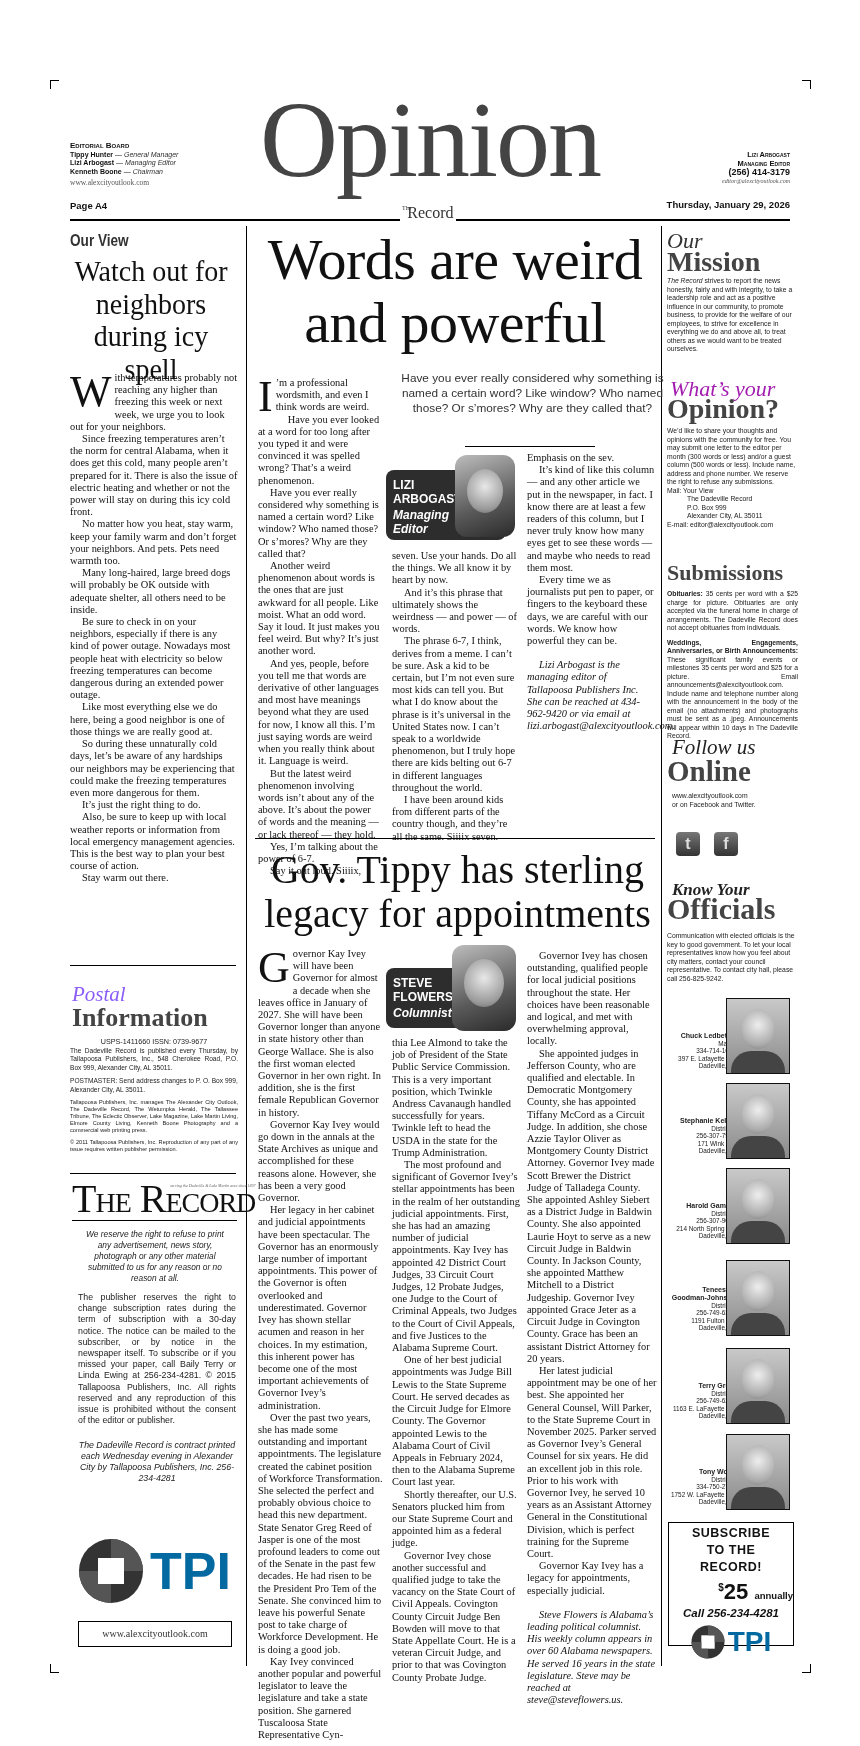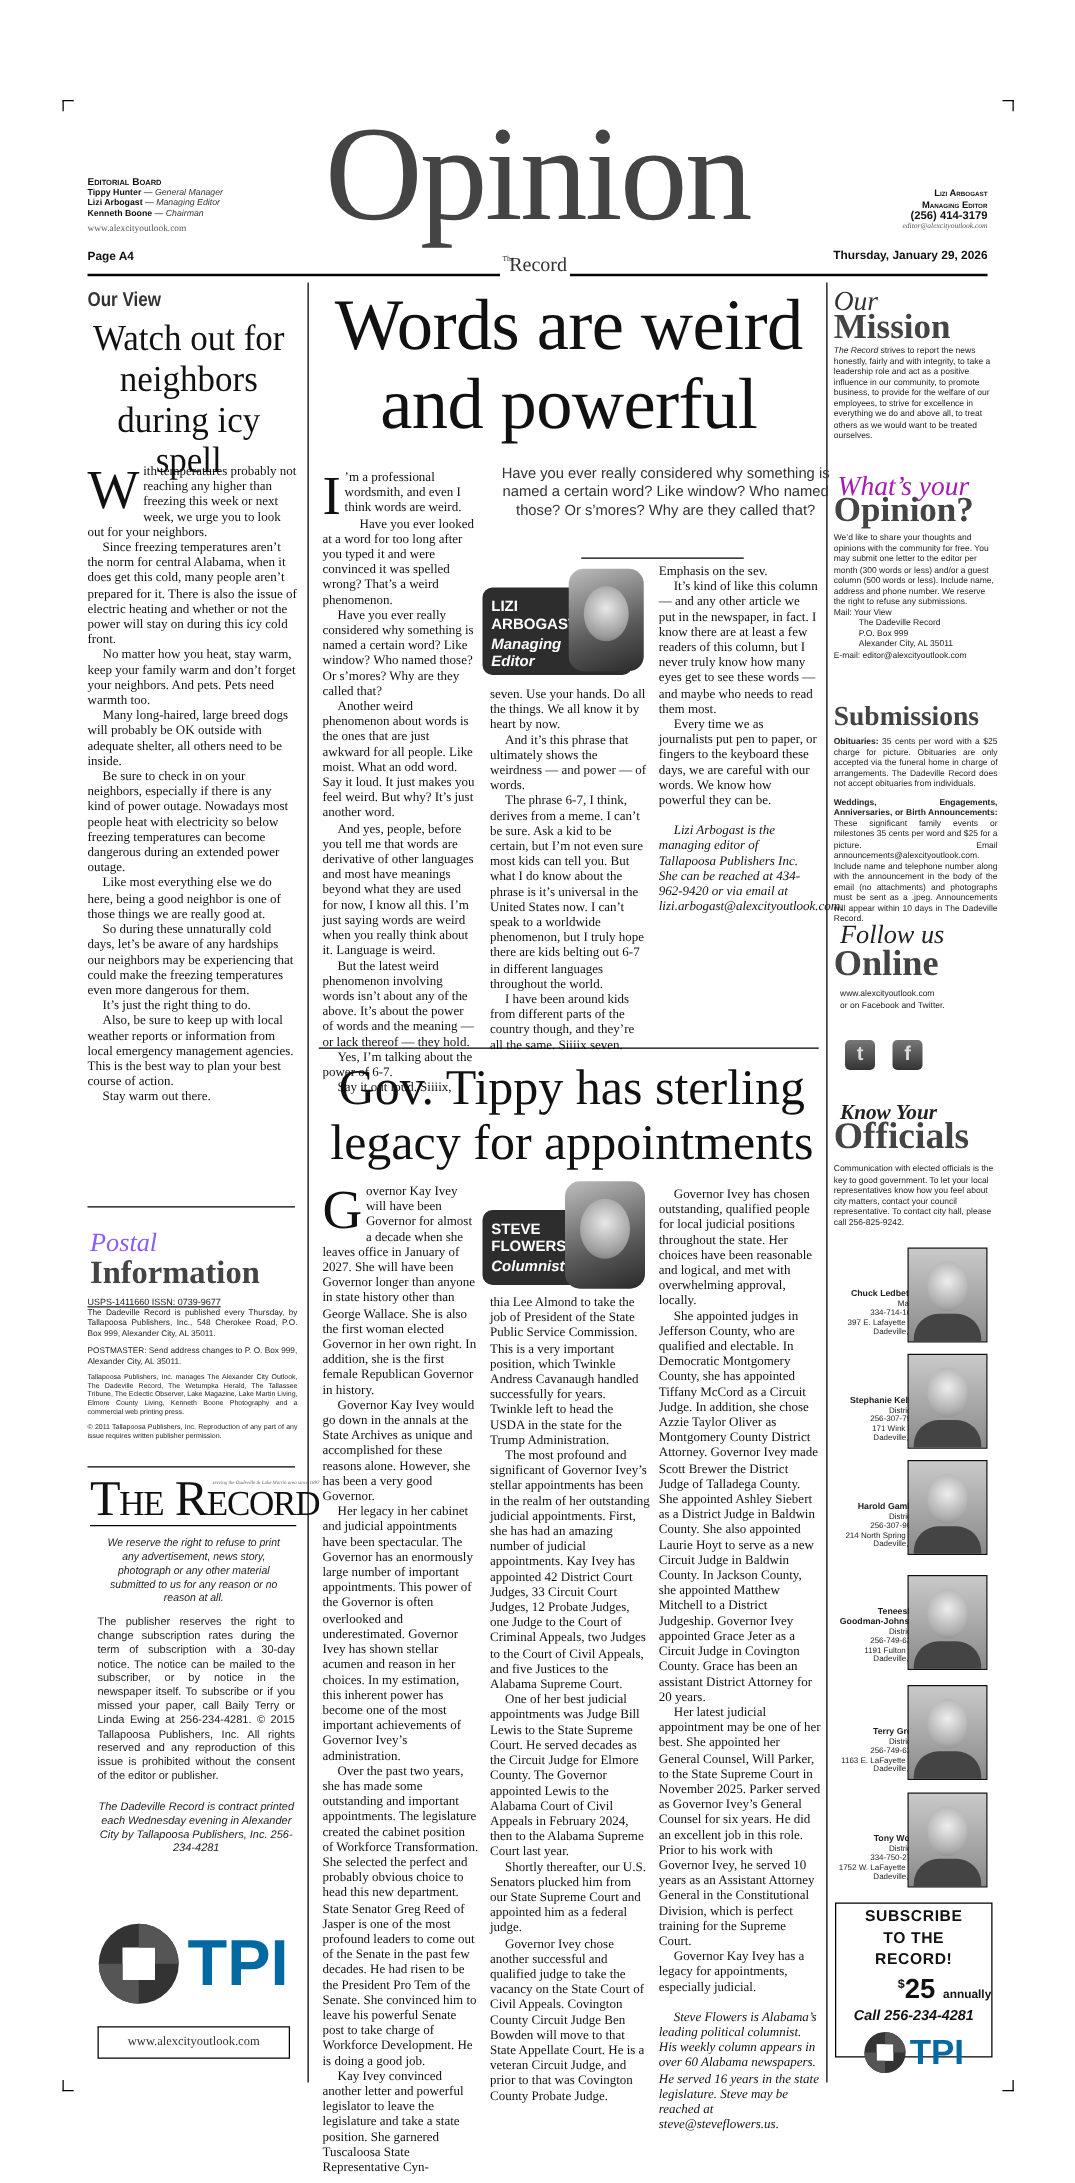--- a/index.html
+++ b/index.html
@@ -37,21 +37,21 @@
   
   .ourview{left:70px;top:232px;font-family:"Liberation Sans",sans-serif;font-weight:bold;font-size:16px;color:#333;transform:scaleX(0.85);transform-origin:left;}
   .lhead{left:68px;top:258px;width:166px;text-align:center;font-size:28px;line-height:31px;transform:scaleY(1.05);}
   .lbody{left:70px;top:372px;width:168px;}
   .hr-l1{left:70px;top:965px;width:166px;height:1px;background:#000;}
   .postal{left:72px;top:982px;}
   .postal .a{font-style:italic;font-size:21px;color:#8b5cf6;}
   .postal .b{font-size:26px;font-weight:bold;color:#444;margin-top:-4px;}
   .pinfo{left:70px;top:1038px;width:168px;font-size:6.6px;line-height:8.5px;color:#222;}
   .pinfo p{margin:0 0 5px 0;text-align:justify;}
-  .pinfo .usps{text-align:left;font-size:7.2px;margin:0;text-decoration:underline;}
+  .pinfo .usps{text-align:center;font-size:7.2px;margin:0;}
   .pinfo .small{font-size:5.6px;line-height:7px;}
   .hr-l2{left:70px;top:1173px;width:166px;height:1px;background:#000;}
   .therecord{left:72px;top:1178px;font-size:40px;letter-spacing:-1px;line-height:42px;}
   .tagline{left:170px;top:1183px;font-size:4px;font-style:italic;color:#666;}
   .hr-l3{left:72px;top:1220px;width:165px;height:1px;background:#000;}
   .rsv{left:75px;top:1229px;width:160px;text-align:center;font-style:italic;font-size:8.8px;line-height:11px;color:#222;transform:scaleX(0.95);}
   .pub{left:78px;top:1292px;width:158px;font-size:8.8px;line-height:11.2px;text-align:justify;color:#222;}
   .contract{left:78px;top:1440px;width:158px;font-size:8.8px;line-height:11px;text-align:center;font-style:italic;color:#222;}
   .tpi-l{left:78px;top:1538px;}
   .urlbox{left:78px;top:1621px;width:152px;height:24px;border:1px solid #000;text-align:center;font-size:10px;line-height:24px;color:#333;}
@@ -212,21 +212,21 @@
   <p style="margin-top:12px;font-style:italic;">Lizi Arbogast is the managing editor of Tallapoosa Publishers Inc. She can be reached at 434-962-9420 or via email at lizi.arbogast@alexcityoutlook.com.</p>
 </div>
 <div class="abs hr-c1"></div>
 
 <div class="abs chead2 serif">Gov. Tippy has sterling legacy for appointments</div>
 <div class="abs g1body col body">
   <p class="first"><span class="dropcap">G</span><span>overnor Kay Ivey will have been Governor for almost a decade when she leaves office in January of 2027. She will have been Governor longer than anyone in state history other than George Wallace. She is also the first woman elected Governor in her own right. In addition, she is the first female Republican Governor in history.</span></p>
   <p>Governor Kay Ivey would go down in the annals at the State Archives as unique and accomplished for these reasons alone. However, she has been a very good Governor.</p>
   <p>Her legacy in her cabinet and judicial appointments have been spectacular. The Governor has an enormously large number of important appointments. This power of the Governor is often overlooked and underestimated. Governor Ivey has shown stellar acumen and reason in her choices. In my estimation, this inherent power has become one of the most important achievements of Governor Ivey’s administration.</p>
   <p>Over the past two years, she has made some outstanding and important appointments. The legislature created the cabinet position of Workforce Transformation. She selected the perfect and probably obvious choice to head this new department. State Senator Greg Reed of Jasper is one of the most profound leaders to come out of the Senate in the past few decades. He had risen to be the President Pro Tem of the Senate. She convinced him to leave his powerful Senate post to take charge of Workforce Development. He is doing a good job.</p>
-  <p>Kay Ivey convinced another letter and powerful legislator to leave the legislature and take a state position. She garnered Tuscaloosa State Representative Cyn-</p>
+  <p>Kay Ivey convinced another popular and powerful legislator to leave the legislature and take a state position. She garnered Tuscaloosa State Representative Cyn-</p>
 </div>
 <div class="badge" style="left:386px;top:968px;width:120px;height:60px;">
   <div style="position:absolute;left:7px;top:8px;font-size:12px;line-height:14px;">STEVE</div>
   <div style="position:absolute;left:7px;top:22px;font-size:12px;line-height:14px;">FLOWERS</div>
   <div style="position:absolute;left:7px;top:38px;font-size:12px;line-height:14px;font-style:italic;">Columnist</div>
 </div>
 <div class="photo" style="left:452px;top:945px;width:64px;height:86px;">
   <div class="face" style="left:12px;top:14px;width:40px;height:48px;"></div>
 </div>
 <div class="abs g2body col body">

